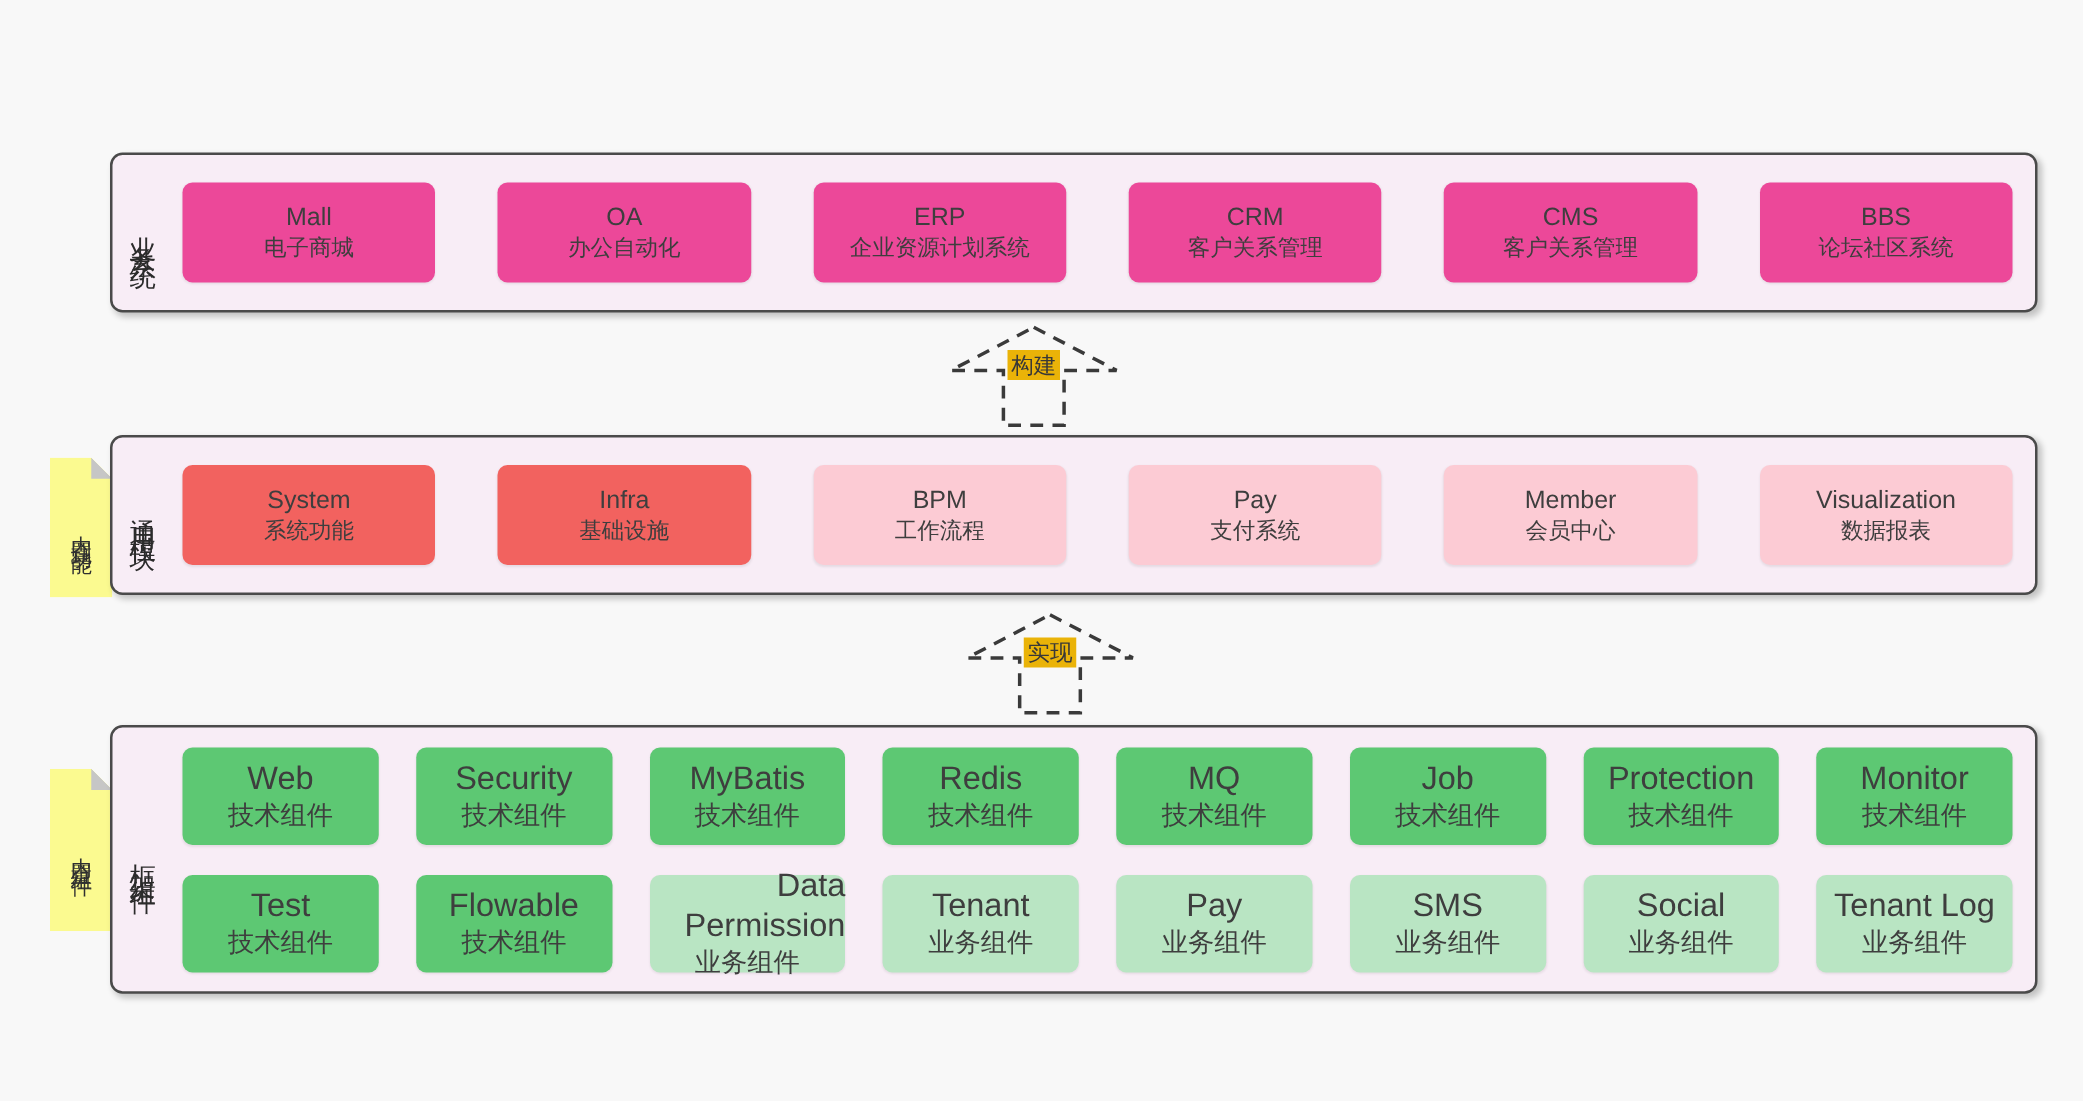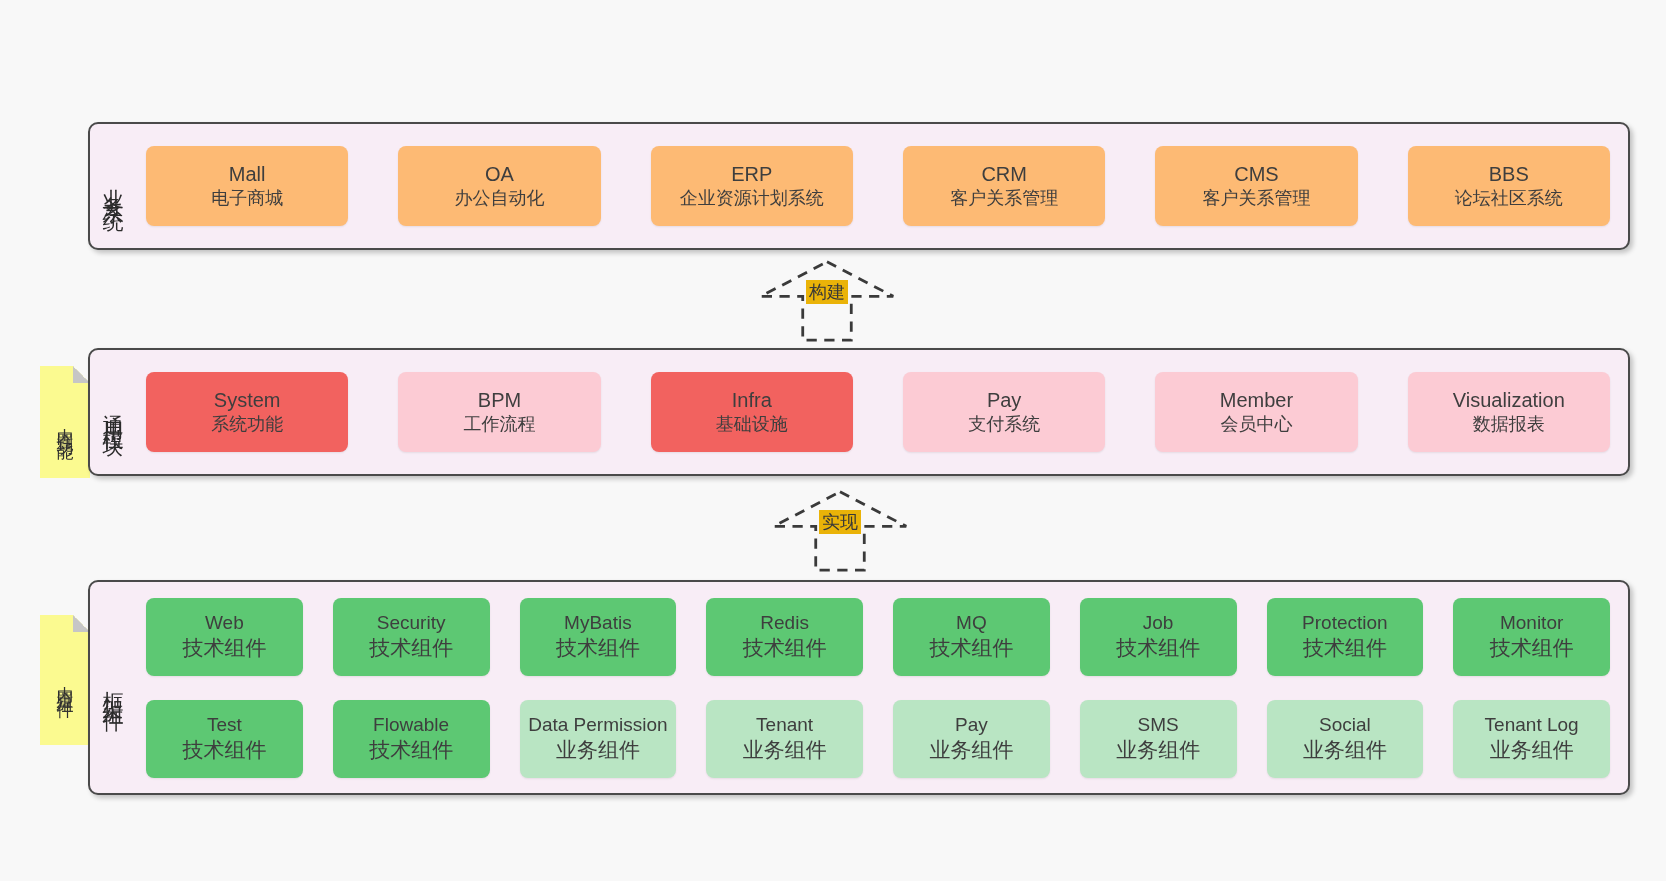--- a/index.html
+++ b/index.html
@@ -31,24 +31,24 @@
   .bx {
     flex:1 1 0; border-radius:8px; min-width:0;
     display:flex; flex-direction:column; align-items:center; justify-content:center;
     text-align:center; box-shadow:0 1px 2px rgba(0,0,0,0.08);
   }
   .band1 .bx, .band2 .bx { height:80px; }
   .band3 .bx { height:78px; }
   .bx span { display:block; line-height:1.3; }
   .bx .en { font-size:20px; }
   .bx .zh { font-size:18px; }
-  .band3 .bx .en { font-size:19px; line-height:1.22; }
+  .band3 .bx .en { font-size:26px; line-height:1.22; }
   .band3 .bx .zh { font-size:21px; line-height:1.3; }
 
-  .c-blue   { background:#fdba74; }
+  .c-blue   { background:#ec4899; }
   .c-red    { background:#f2625f; }
   .c-pink   { background:#fccbd4; }
   .c-green  { background:#5dc873; }
   .c-lgreen { background:#b9e5c3;text-align:right; }
 
   
   .note {
     position:absolute; left:40px; width:50px; background:#fbfa90; z-index:1;
     display:flex; align-items:center; justify-content:center;
     clip-path:polygon(0 0, calc(100% - 17px) 0, 100% 17px, 100% 100%, 0 100%);
@@ -122,27 +122,27 @@
     <div class="note-text">内置功能</div>
   </div>
 
   <div class="band band2">
     <div class="band-label">通用模块</div>
     <div class="boxes">
       <div class="bx c-red">
         <span class="en">System</span>
         <span class="zh">系统功能</span>
       </div>
-      <div class="bx c-pink">
-        <span class="en">BPM</span>
-        <span class="zh">工作流程</span>
-      </div>
       <div class="bx c-red">
         <span class="en">Infra</span>
         <span class="zh">基础设施</span>
+      </div>
+      <div class="bx c-pink">
+        <span class="en">BPM</span>
+        <span class="zh">工作流程</span>
       </div>
       <div class="bx c-pink">
         <span class="en">Pay</span>
         <span class="zh">支付系统</span>
       </div>
       <div class="bx c-pink">
         <span class="en">Member</span>
         <span class="zh">会员中心</span>
       </div>
       <div class="bx c-pink">

